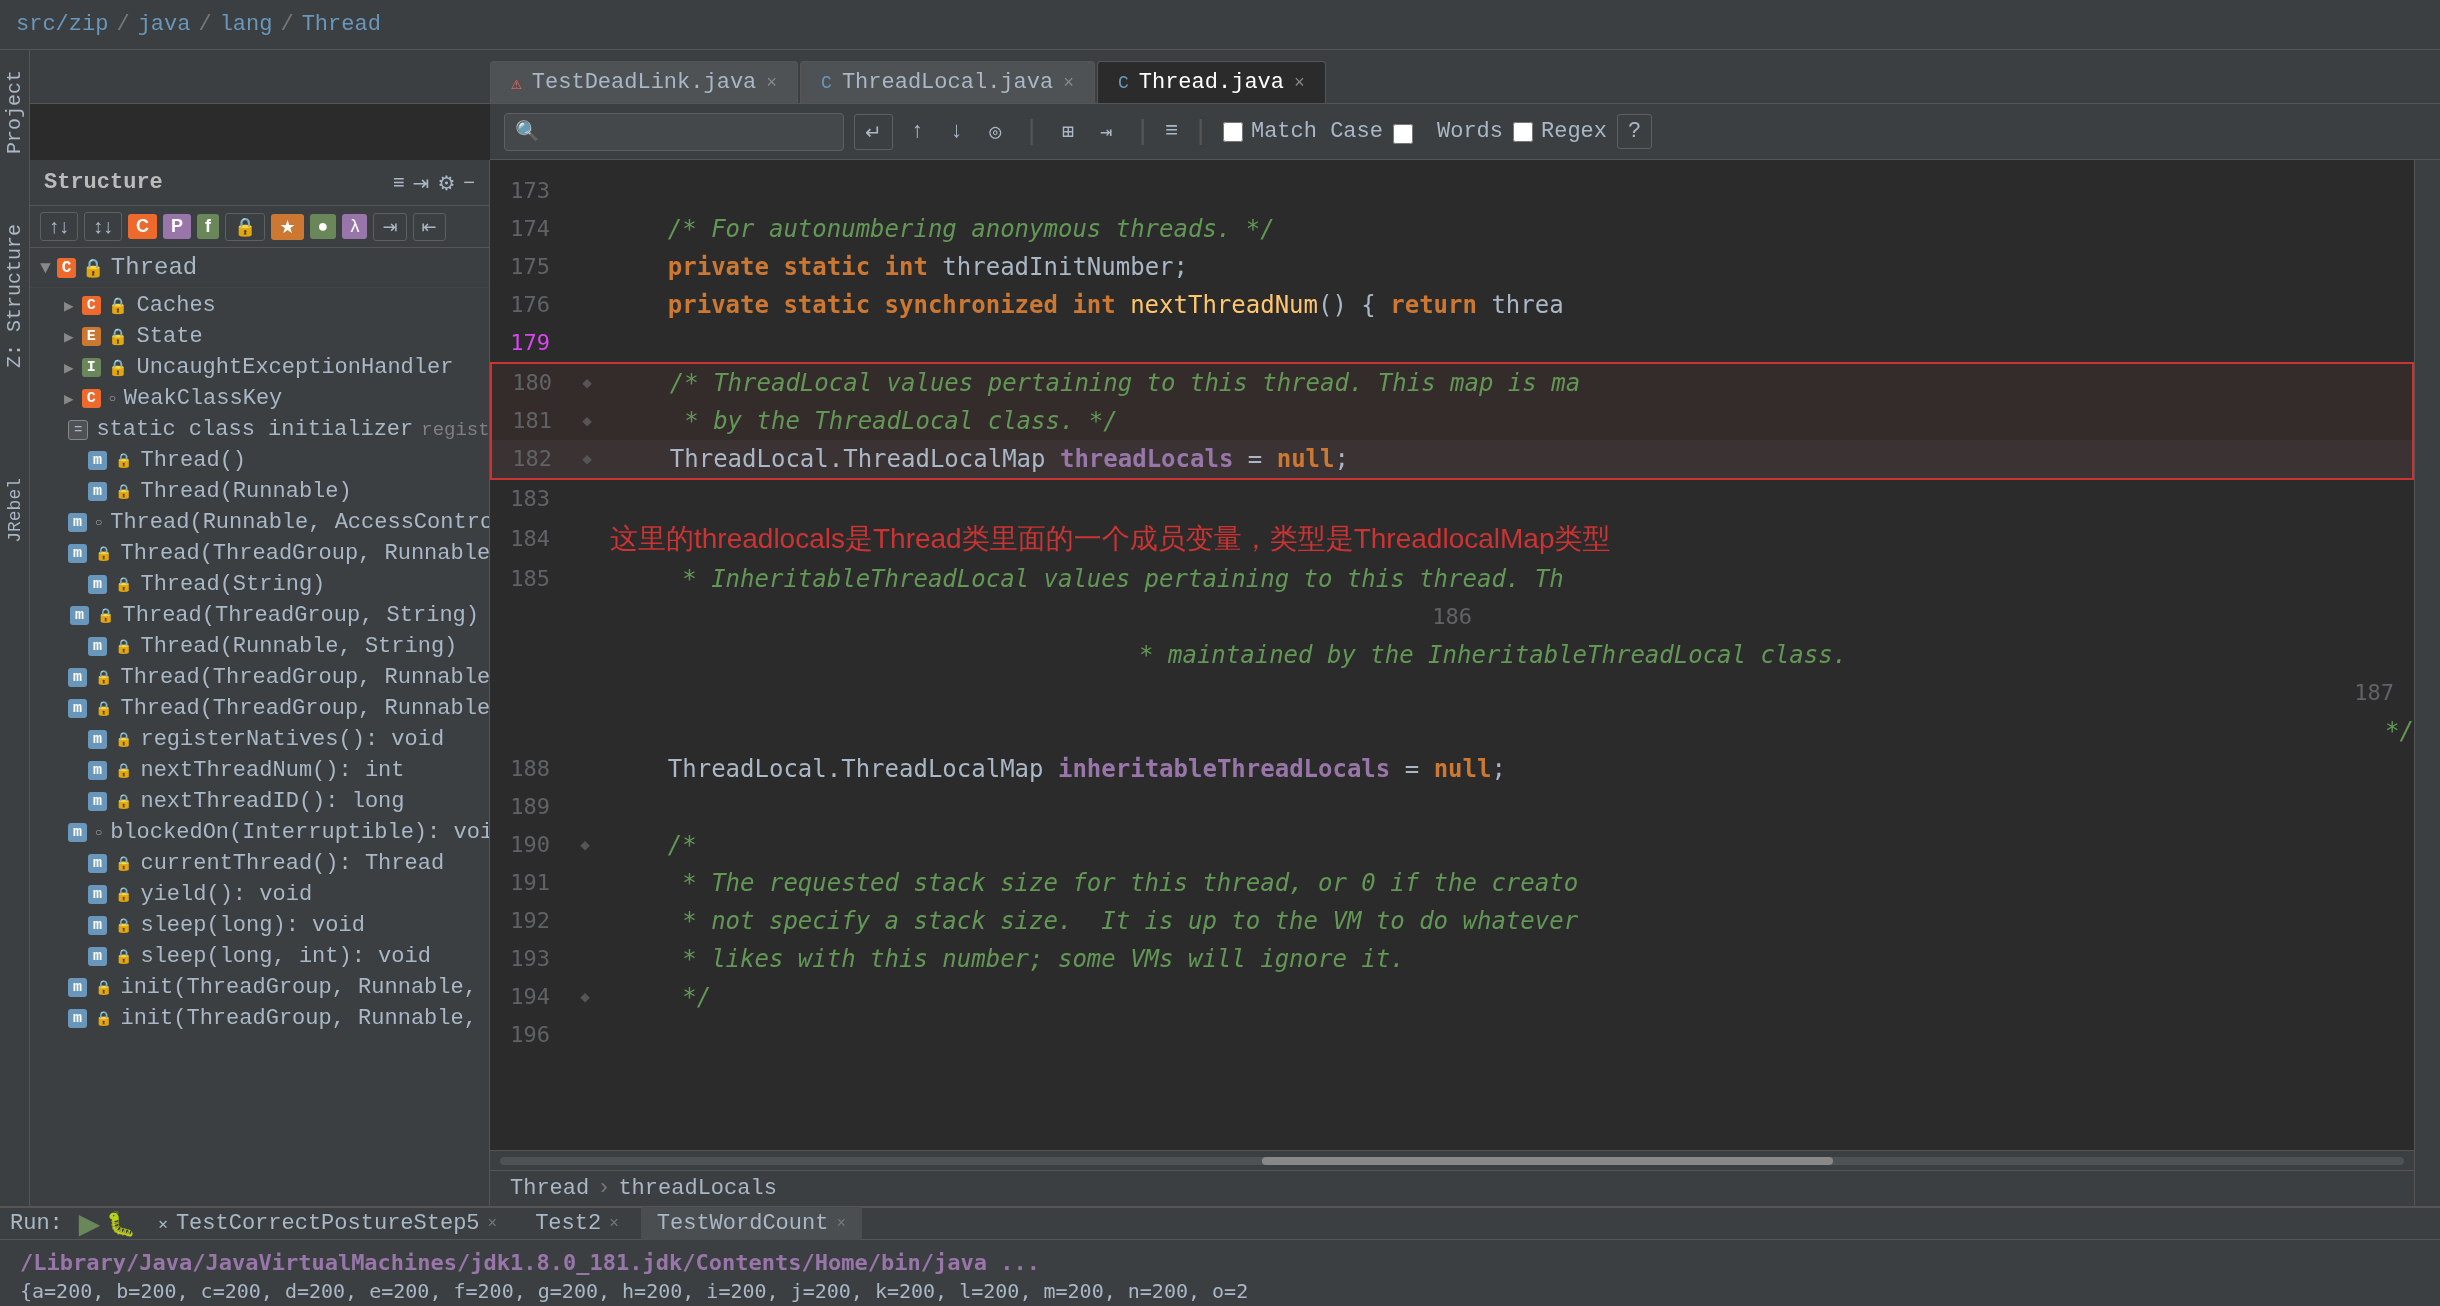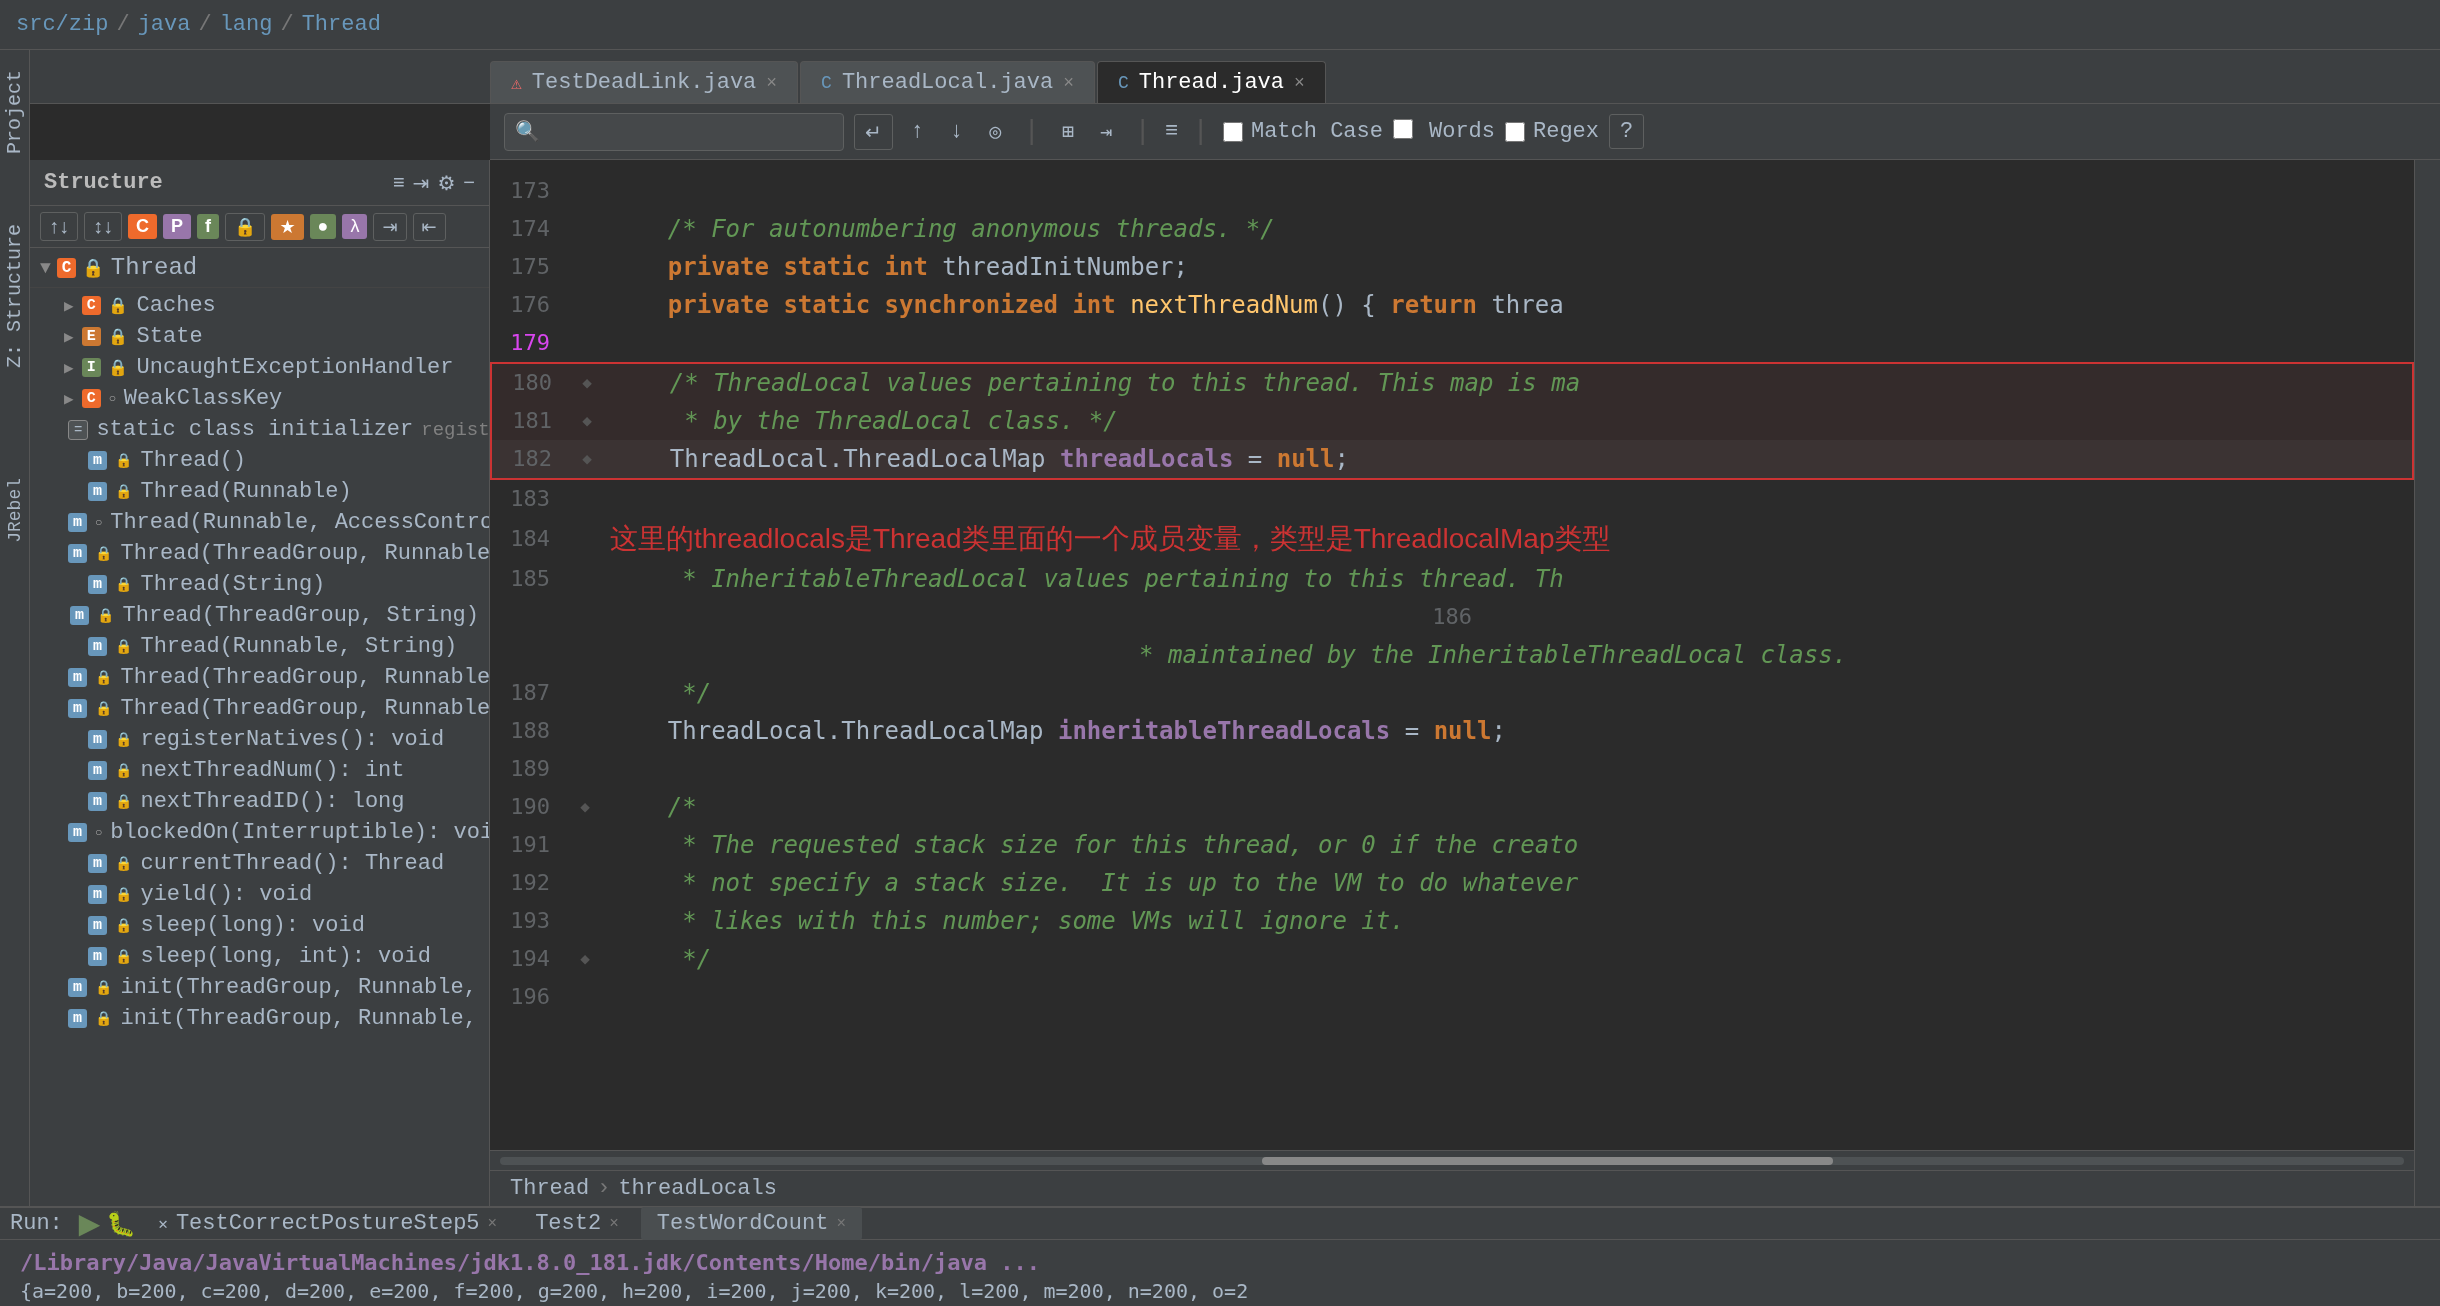--- a/index.html
+++ b/index.html
@@ -79,21 +79,21 @@
         <span style="color:#555; font-size:28px; margin:0 4px;">|</span>
         <span style="color:#a9b7c6; font-size:20px; cursor:pointer; padding:4px 8px;">⊞</span>
         <span style="color:#a9b7c6; font-size:20px; cursor:pointer; padding:4px 8px;">⇥</span>
         <span style="color:#555; font-size:28px; margin:0 4px;">|</span>
         <span style="color:#a9b7c6; font-size:22px;">≡</span>
         <span style="color:#555; font-size:28px; margin:0 4px;">|</span>
         <label style="display:flex; align-items:center; gap:8px; font-size:22px; color:#a9b7c6; cursor:pointer;">
           <input type="checkbox" style="width: 20px; height: 20px;">
           <span>Match Case</span>
         </label>
-        <label style="display:flex; align-items:flex-start; gap:16px; font-size:22px; color:#a9b7c6; cursor:pointer;">
+        <label style="display:flex; align-items:flex-end; gap:24px; font-size:22px; color:#a9b7c6; cursor:pointer;">
           <input type="checkbox" style="width: 20px; height: 20px;">
           <span>Words</span>
         </label>
         <label style="display:flex; align-items:center; gap:8px; font-size:22px; color:#a9b7c6; cursor:pointer;">
           <input type="checkbox" style="width: 20px; height: 20px;">
           <span>Regex</span>
         </label>
         <span style="color:#a9b7c6; font-size:22px; cursor:pointer; padding:4px 10px; border:1px solid #5e6060; border-radius:3px;">?</span>
       </div>
     </div>
@@ -378,21 +378,21 @@
             <span style="width:30px; flex-shrink:0;"></span>
             <span style="flex:1; white-space:pre; padding-left:10px; color:#629755; font-style:italic;">     * InheritableThreadLocal values pertaining to this thread. Th</span>
           </div>
 
           <div style="display:flex; align-items:center; min-height:38px; line-height:38px;flex-direction:column;">
             <span style="width:80px; text-align:right; color:#606366; font-size:22px; padding-right:20px; flex-shrink:0; user-select:none;">186</span>
             <span style="width:30px; flex-shrink:0;"></span>
             <span style="flex:1; white-space:pre; padding-left:10px; color:#629755; font-style:italic;">     * maintained by the InheritableThreadLocal class.</span>
           </div>
 
-          <div style="display:flex; align-items:flex-end; min-height:38px; line-height:38px;">
+          <div style="display:flex; align-items:flex-end; min-height:38px; line-height:38px;flex-direction:column;">
             <span style="width:80px; text-align:right; color:#606366; font-size:22px; padding-right:20px; flex-shrink:0; user-select:none;">187</span>
             <span style="width:30px; flex-shrink:0;"></span>
             <span style="flex:1; white-space:pre; padding-left:10px; color:#629755; font-style:italic;">     */</span>
           </div>
 
           <div style="display:flex; align-items:center; min-height:38px; line-height:38px;">
             <span style="width:80px; text-align:right; color:#606366; font-size:22px; padding-right:20px; flex-shrink:0; user-select:none;">188</span>
             <span style="width:30px; flex-shrink:0;"></span>
             <span style="flex:1; white-space:pre; padding-left:10px;"><span style="color:#a9b7c6;">    ThreadLocal.ThreadLocalMap </span><span style="color:#9876aa; font-weight:bold;">inheritableThreadLocals</span><span style="color:#a9b7c6;"> = </span><span style="color:#cc7832; font-weight:bold;">null</span><span style="color:#a9b7c6;">;</span></span>
           </div>

